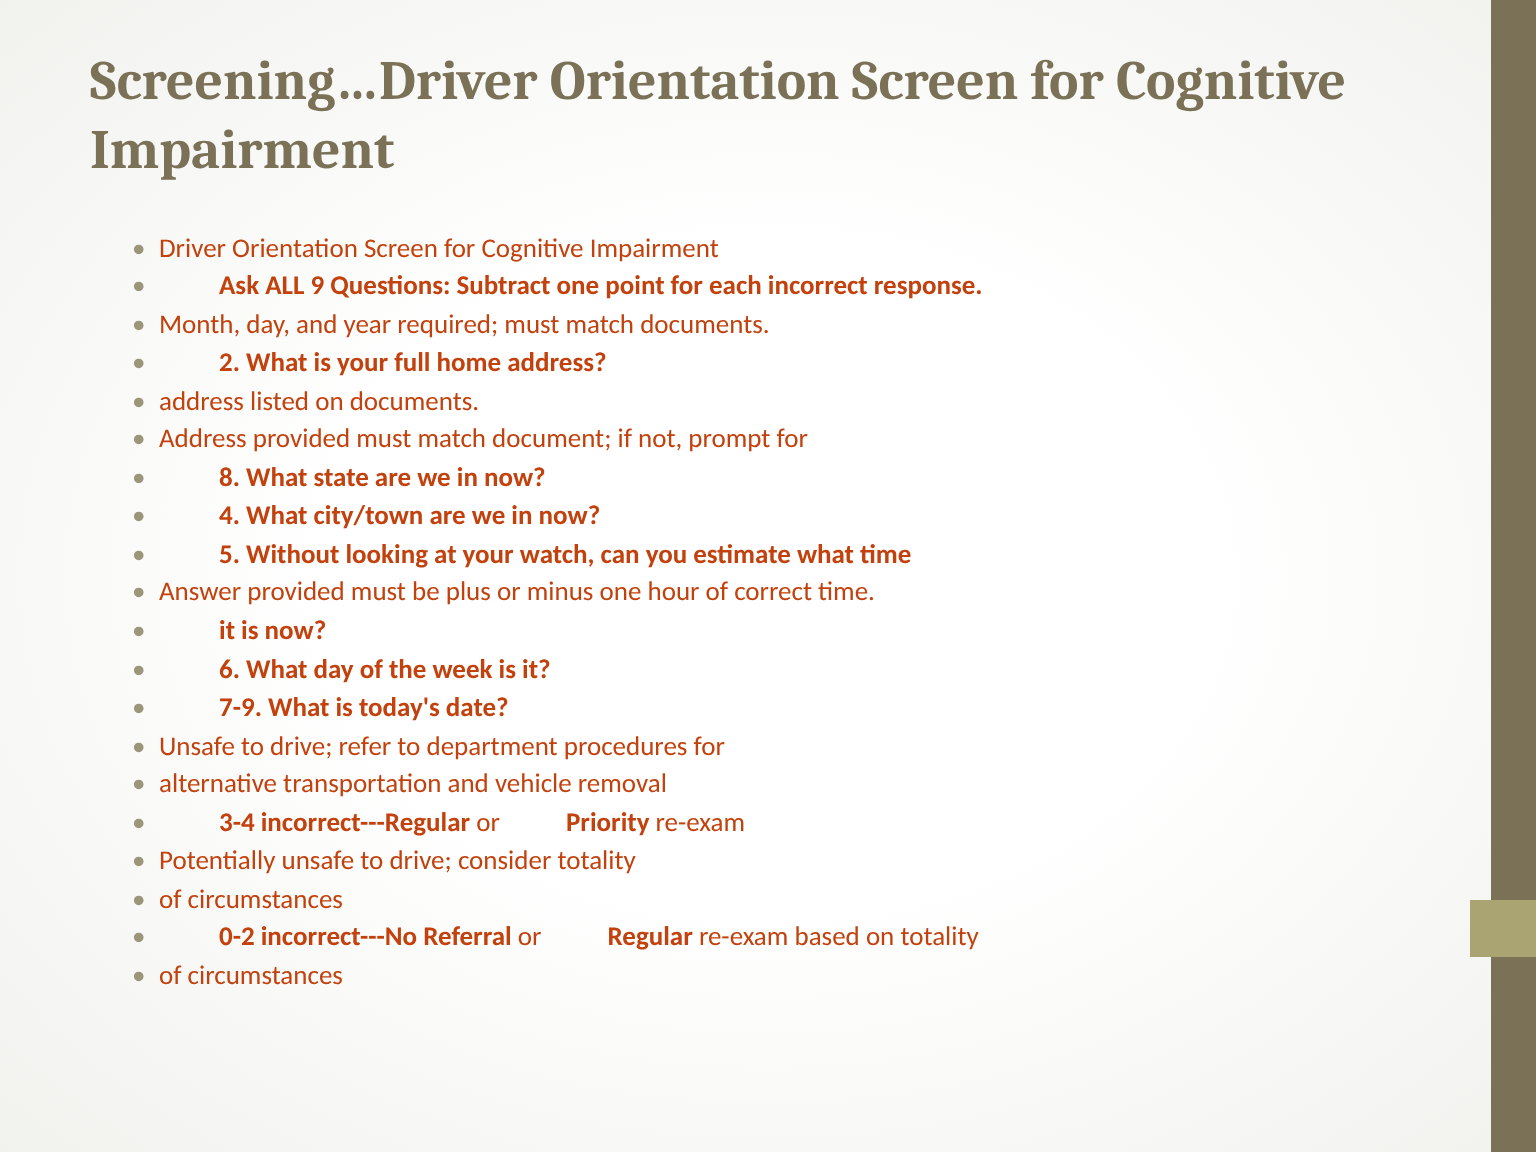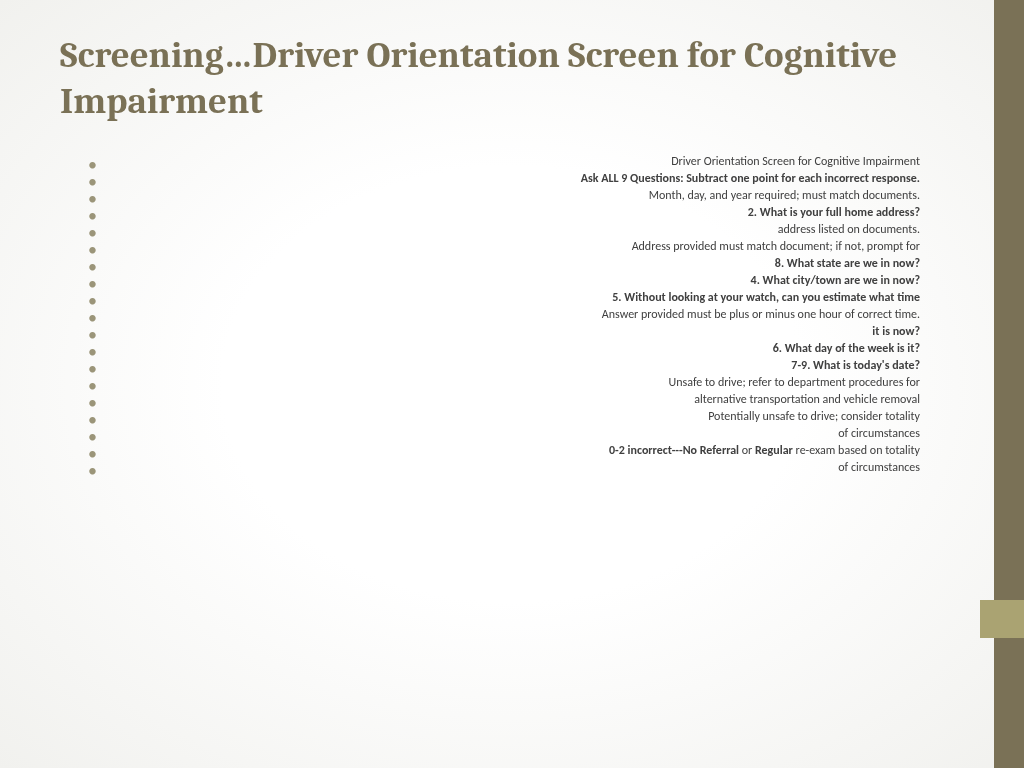--- a/index.html
+++ b/index.html
@@ -38,35 +38,34 @@
     color: #7a7156;
     line-height: 1.25;
     margin-bottom: 28px;
   }
   ul {
     list-style: none;
     padding-left: 28px;
   }
   li {
     position: relative;
-    font-size: 12px;
-    color: #404040;
+    font-size: 18px;
+    color: #c2410c;
     line-height: 1.42;
     padding-left: 18px;
-    text-align: right;
   }
   li::before {
     content: "•";
     position: absolute;
     left: 0;
     top: 0;
     color: #9b9579;
     font-size: 18px;
   }
-  .b { font-weight: 700; }
+  .b { font-weight: 700; margin-left: 40px; }
 </style>
 </head>
 <body>
 
 <div class="right-bar"></div>
 <div class="right-accent"></div>
 
 <div class="slide">
   <h1 class="title">Screening…Driver Orientation Screen for Cognitive Impairment</h1>
   <ul id="bullet-list">
@@ -78,18 +77,19 @@
       <li><span>Address provided must match document; if not, prompt for</span></li>
       <li><span class="b">8. What state are we in now?</span></li>
       <li><span class="b">4. What city/town are we in now?</span></li>
       <li><span class="b">5. Without looking at your watch, can you estimate what time</span></li>
       <li><span>Answer provided must be plus or minus one hour of correct time.</span></li>
       <li><span class="b">it is now?</span></li>
       <li><span class="b">6. What day of the week is it?</span></li>
       <li><span class="b">7-9. What is today's date?</span></li>
       <li><span>Unsafe to drive; refer to department procedures for</span></li>
       <li><span>alternative transportation and vehicle removal</span></li>
+      <li><span class="b">3-4 incorrect---Regular </span><span>or </span><span class="b">Priority </span><span>re-exam</span></li>
       <li><span>Potentially unsafe to drive; consider totality</span></li>
       <li><span>of circumstances</span></li>
       <li><span class="b">0-2 incorrect---No Referral </span><span>or </span><span class="b">Regular </span><span>re-exam based on totality</span></li>
       <li><span>of circumstances</span></li>
     </ul>
 </div>
 
 </body></html>

